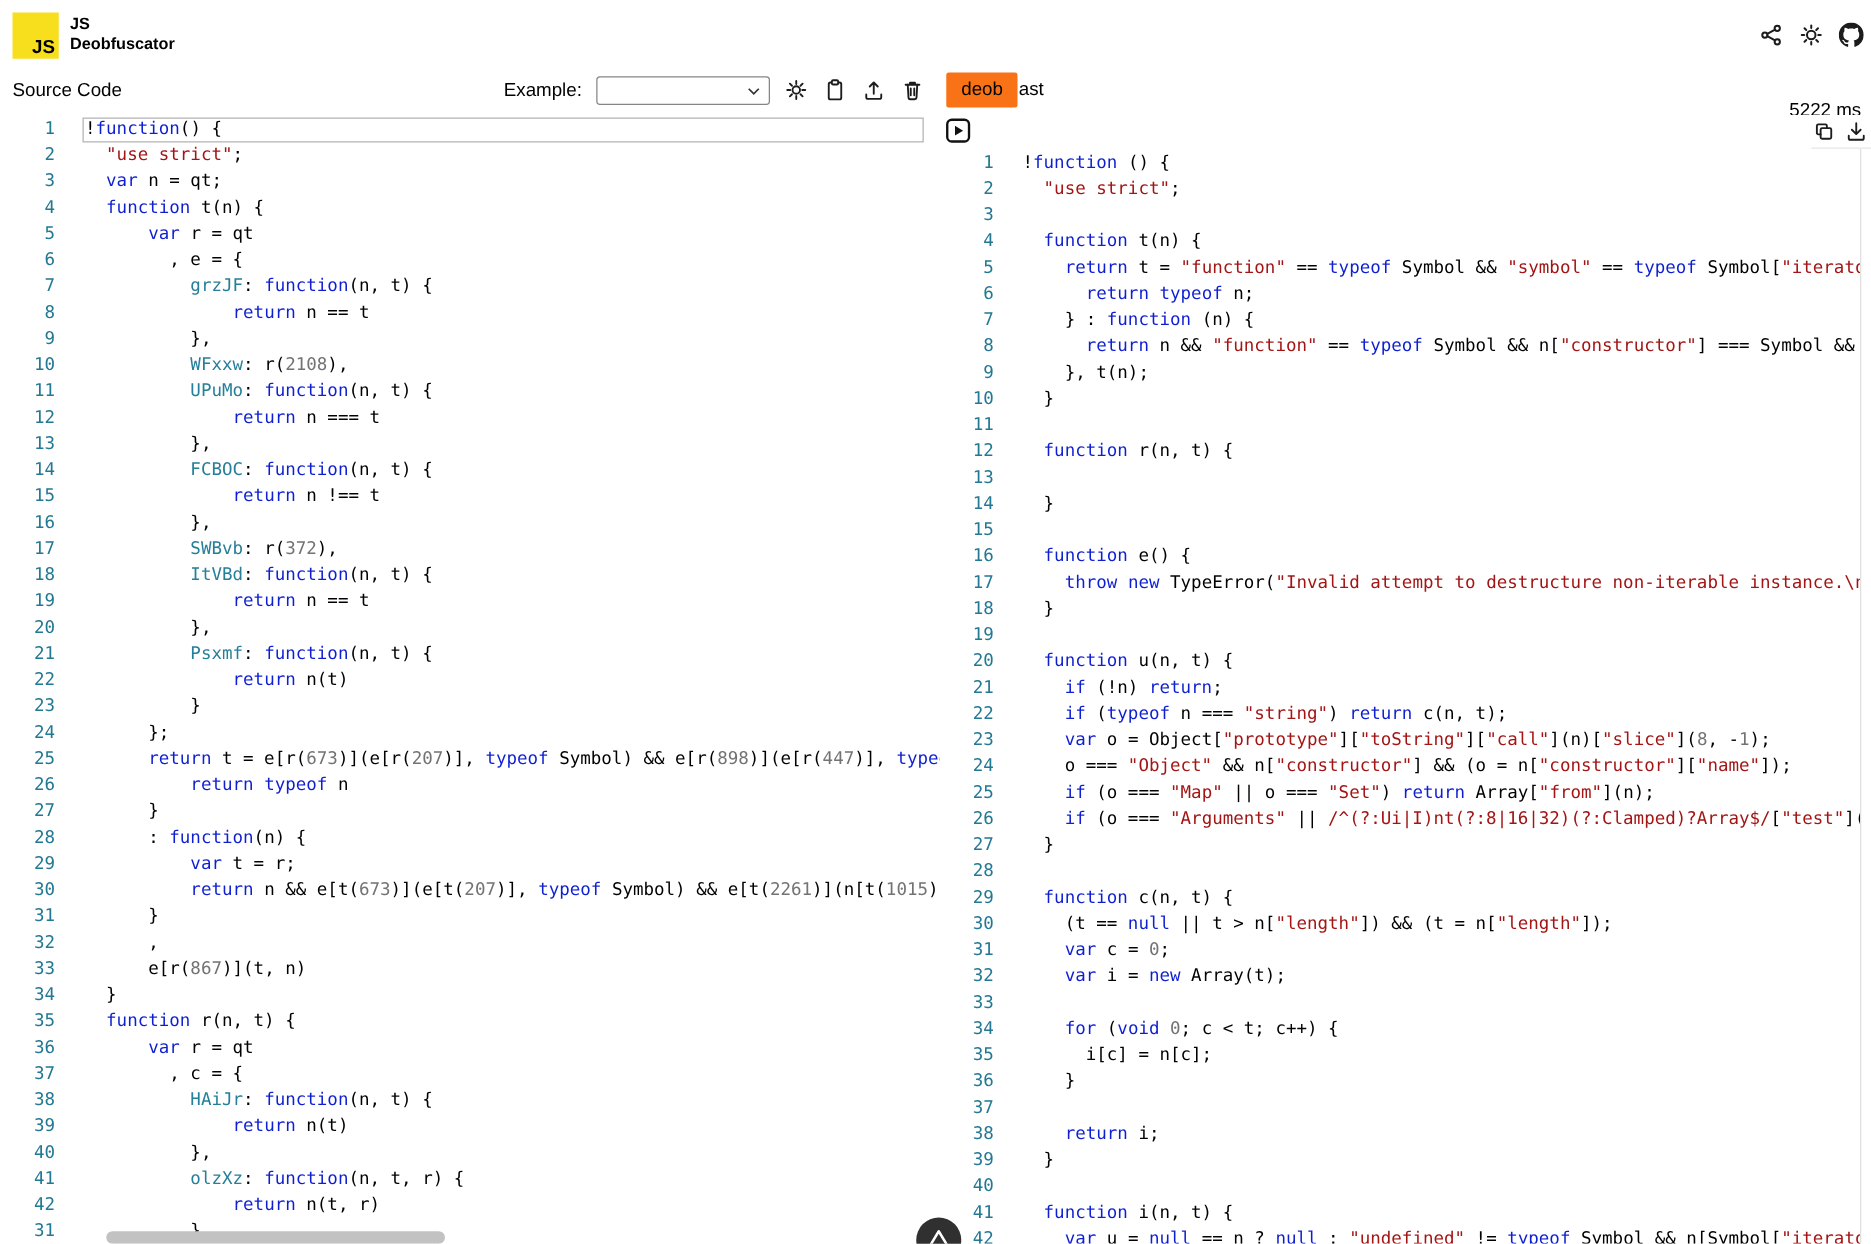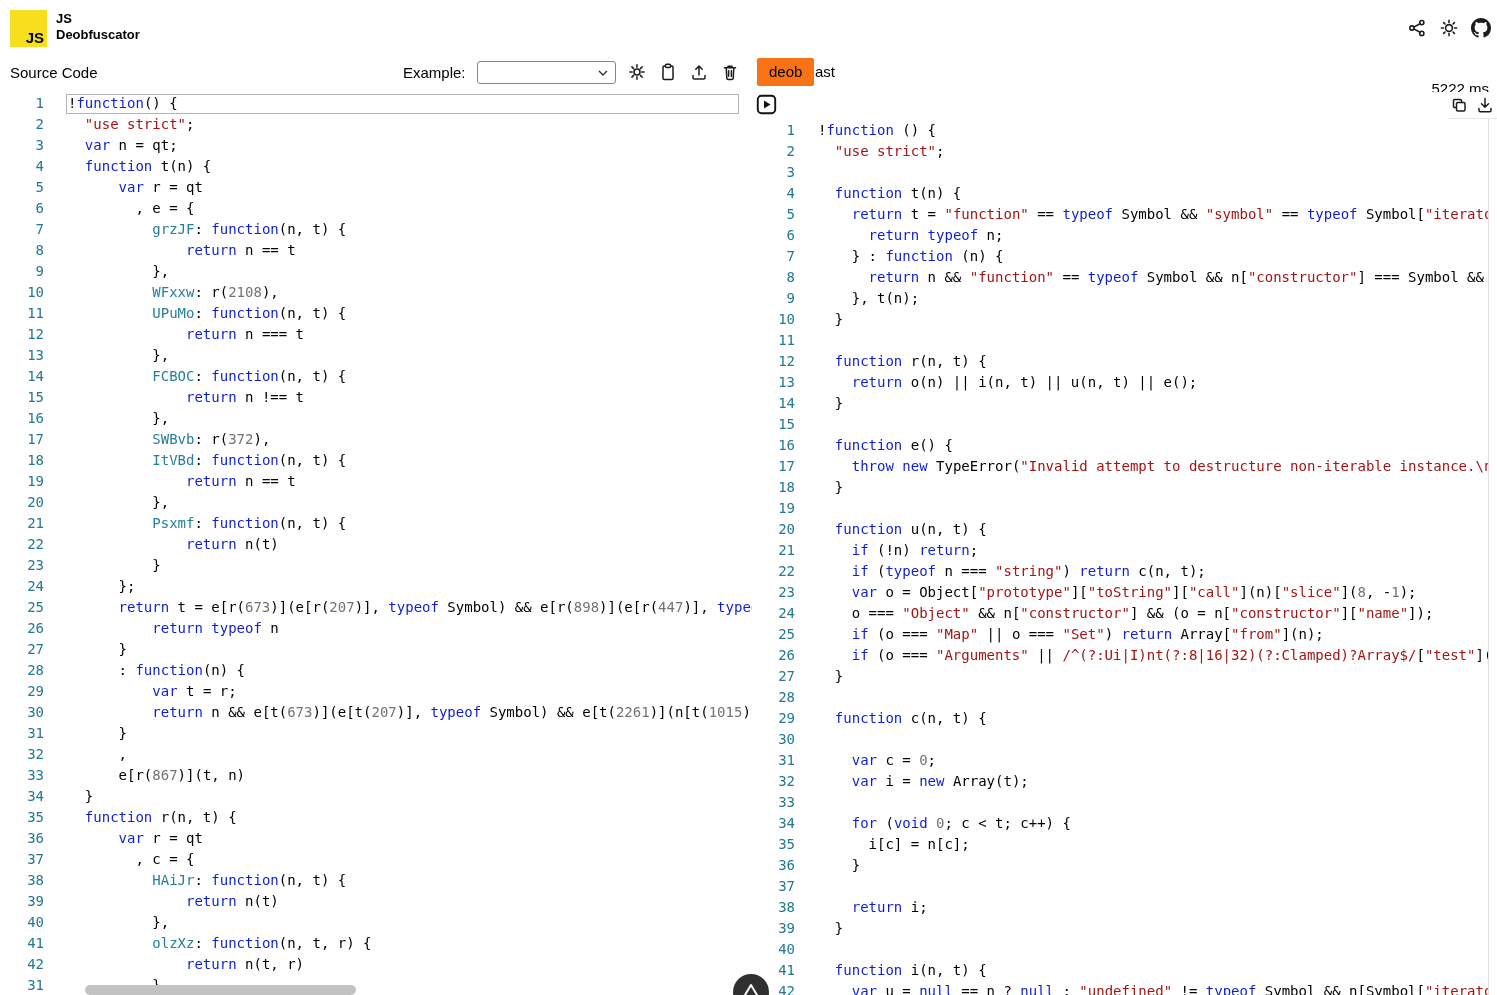--- a/index.html
+++ b/index.html
@@ -183,38 +183,38 @@
       <div class="code-line"><span class="gutter">3</span><pre class="code-text"></pre></div>
       <div class="code-line"><span class="gutter">4</span><pre class="code-text"><span class="tk-d">  </span><span class="tk-k">function</span><span class="tk-d"> t(n) {</span></pre></div>
       <div class="code-line"><span class="gutter">5</span><pre class="code-text"><span class="tk-d">    </span><span class="tk-k">return</span><span class="tk-d"> t = </span><span class="tk-s">"function"</span><span class="tk-d"> == </span><span class="tk-k">typeof</span><span class="tk-d"> Symbol &amp;&amp; </span><span class="tk-s">"symbol"</span><span class="tk-d"> == </span><span class="tk-k">typeof</span><span class="tk-d"> Symbol[</span><span class="tk-s">"iterator"</span></pre></div>
       <div class="code-line"><span class="gutter">6</span><pre class="code-text"><span class="tk-d">      </span><span class="tk-k">return</span><span class="tk-d"> </span><span class="tk-k">typeof</span><span class="tk-d"> n;</span></pre></div>
       <div class="code-line"><span class="gutter">7</span><pre class="code-text"><span class="tk-d">    } : </span><span class="tk-k">function</span><span class="tk-d"> (n) {</span></pre></div>
       <div class="code-line"><span class="gutter">8</span><pre class="code-text"><span class="tk-d">      </span><span class="tk-k">return</span><span class="tk-d"> n &amp;&amp; </span><span class="tk-s">"function"</span><span class="tk-d"> == </span><span class="tk-k">typeof</span><span class="tk-d"> Symbol &amp;&amp; n[</span><span class="tk-s">"constructor"</span><span class="tk-d">] === Symbol &amp;&amp; n !== Symbol</span></pre></div>
       <div class="code-line"><span class="gutter">9</span><pre class="code-text"><span class="tk-d">    }, t(n);</span></pre></div>
       <div class="code-line"><span class="gutter">10</span><pre class="code-text"><span class="tk-d">  }</span></pre></div>
       <div class="code-line"><span class="gutter">11</span><pre class="code-text"></pre></div>
       <div class="code-line"><span class="gutter">12</span><pre class="code-text"><span class="tk-d">  </span><span class="tk-k">function</span><span class="tk-d"> r(n, t) {</span></pre></div>
-      <div class="code-line"><span class="gutter">13</span><pre class="code-text"><span class="tk-d">    </span><span class="tk-k">return</span><span class="tk-d"> o(n) || i(n, t) || u(n, t) || e();</span></pre></div>
+      <div class="code-line"><span class="gutter">13</span></div>
       <div class="code-line"><span class="gutter">14</span><pre class="code-text"><span class="tk-d">  }</span></pre></div>
       <div class="code-line"><span class="gutter">15</span><pre class="code-text"></pre></div>
       <div class="code-line"><span class="gutter">16</span><pre class="code-text"><span class="tk-d">  </span><span class="tk-k">function</span><span class="tk-d"> e() {</span></pre></div>
       <div class="code-line"><span class="gutter">17</span><pre class="code-text"><span class="tk-d">    </span><span class="tk-k">throw</span><span class="tk-d"> </span><span class="tk-k">new</span><span class="tk-d"> TypeError(</span><span class="tk-s">"Invalid attempt to destructure non-iterable instance.\nIn order to be iterable"</span></pre></div>
       <div class="code-line"><span class="gutter">18</span><pre class="code-text"><span class="tk-d">  }</span></pre></div>
       <div class="code-line"><span class="gutter">19</span><pre class="code-text"></pre></div>
       <div class="code-line"><span class="gutter">20</span><pre class="code-text"><span class="tk-d">  </span><span class="tk-k">function</span><span class="tk-d"> u(n, t) {</span></pre></div>
       <div class="code-line"><span class="gutter">21</span><pre class="code-text"><span class="tk-d">    </span><span class="tk-k">if</span><span class="tk-d"> (!n) </span><span class="tk-k">return</span><span class="tk-d">;</span></pre></div>
       <div class="code-line"><span class="gutter">22</span><pre class="code-text"><span class="tk-d">    </span><span class="tk-k">if</span><span class="tk-d"> (</span><span class="tk-k">typeof</span><span class="tk-d"> n === </span><span class="tk-s">"string"</span><span class="tk-d">) </span><span class="tk-k">return</span><span class="tk-d"> c(n, t);</span></pre></div>
       <div class="code-line"><span class="gutter">23</span><pre class="code-text"><span class="tk-d">    </span><span class="tk-k">var</span><span class="tk-d"> o = Object[</span><span class="tk-s">"prototype"</span><span class="tk-d">][</span><span class="tk-s">"toString"</span><span class="tk-d">][</span><span class="tk-s">"call"</span><span class="tk-d">](n)[</span><span class="tk-s">"slice"</span><span class="tk-d">](</span><span class="tk-num">8</span><span class="tk-d">, -</span><span class="tk-num">1</span><span class="tk-d">);</span></pre></div>
       <div class="code-line"><span class="gutter">24</span><pre class="code-text"><span class="tk-d">    o === </span><span class="tk-s">"Object"</span><span class="tk-d"> &amp;&amp; n[</span><span class="tk-s">"constructor"</span><span class="tk-d">] &amp;&amp; (o = n[</span><span class="tk-s">"constructor"</span><span class="tk-d">][</span><span class="tk-s">"name"</span><span class="tk-d">]);</span></pre></div>
       <div class="code-line"><span class="gutter">25</span><pre class="code-text"><span class="tk-d">    </span><span class="tk-k">if</span><span class="tk-d"> (o === </span><span class="tk-s">"Map"</span><span class="tk-d"> || o === </span><span class="tk-s">"Set"</span><span class="tk-d">) </span><span class="tk-k">return</span><span class="tk-d"> Array[</span><span class="tk-s">"from"</span><span class="tk-d">](n);</span></pre></div>
       <div class="code-line"><span class="gutter">26</span><pre class="code-text"><span class="tk-d">    </span><span class="tk-k">if</span><span class="tk-d"> (o === </span><span class="tk-s">"Arguments"</span><span class="tk-d"> || </span><span class="tk-s">/^(?:Ui|I)nt(?:8|16|32)(?:Clamped)?Array$/</span><span class="tk-d">[</span><span class="tk-s">"test"</span><span class="tk-d">](o)) </span></pre></div>
       <div class="code-line"><span class="gutter">27</span><pre class="code-text"><span class="tk-d">  }</span></pre></div>
       <div class="code-line"><span class="gutter">28</span><pre class="code-text"></pre></div>
       <div class="code-line"><span class="gutter">29</span><pre class="code-text"><span class="tk-d">  </span><span class="tk-k">function</span><span class="tk-d"> c(n, t) {</span></pre></div>
-      <div class="code-line"><span class="gutter">30</span></div>
+      <div class="code-line"><span class="gutter">30</span><pre class="code-text"><span class="tk-d">    (t == </span><span class="tk-k">null</span><span class="tk-d"> || t &gt; n[</span><span class="tk-s">"length"</span><span class="tk-d">]) &amp;&amp; (t = n[</span><span class="tk-s">"length"</span><span class="tk-d">]);</span></pre></div>
       <div class="code-line"><span class="gutter">31</span><pre class="code-text"><span class="tk-d">    </span><span class="tk-k">var</span><span class="tk-d"> c = </span><span class="tk-num">0</span><span class="tk-d">;</span></pre></div>
       <div class="code-line"><span class="gutter">32</span><pre class="code-text"><span class="tk-d">    </span><span class="tk-k">var</span><span class="tk-d"> i = </span><span class="tk-k">new</span><span class="tk-d"> Array(t);</span></pre></div>
       <div class="code-line"><span class="gutter">33</span><pre class="code-text"></pre></div>
       <div class="code-line"><span class="gutter">34</span><pre class="code-text"><span class="tk-d">    </span><span class="tk-k">for</span><span class="tk-d"> (</span><span class="tk-k">void</span><span class="tk-d"> </span><span class="tk-num">0</span><span class="tk-d">; c &lt; t; c++) {</span></pre></div>
       <div class="code-line"><span class="gutter">35</span><pre class="code-text"><span class="tk-d">      i[c] = n[c];</span></pre></div>
       <div class="code-line"><span class="gutter">36</span><pre class="code-text"><span class="tk-d">    }</span></pre></div>
       <div class="code-line"><span class="gutter">37</span><pre class="code-text"></pre></div>
       <div class="code-line"><span class="gutter">38</span><pre class="code-text"><span class="tk-d">    </span><span class="tk-k">return</span><span class="tk-d"> i;</span></pre></div>
       <div class="code-line"><span class="gutter">39</span><pre class="code-text"><span class="tk-d">  }</span></pre></div>
       <div class="code-line"><span class="gutter">40</span><pre class="code-text"></pre></div>

